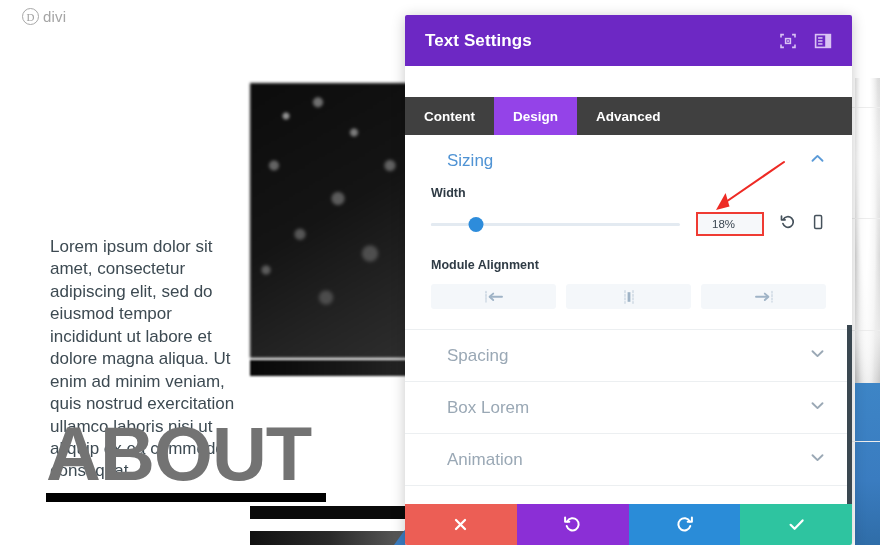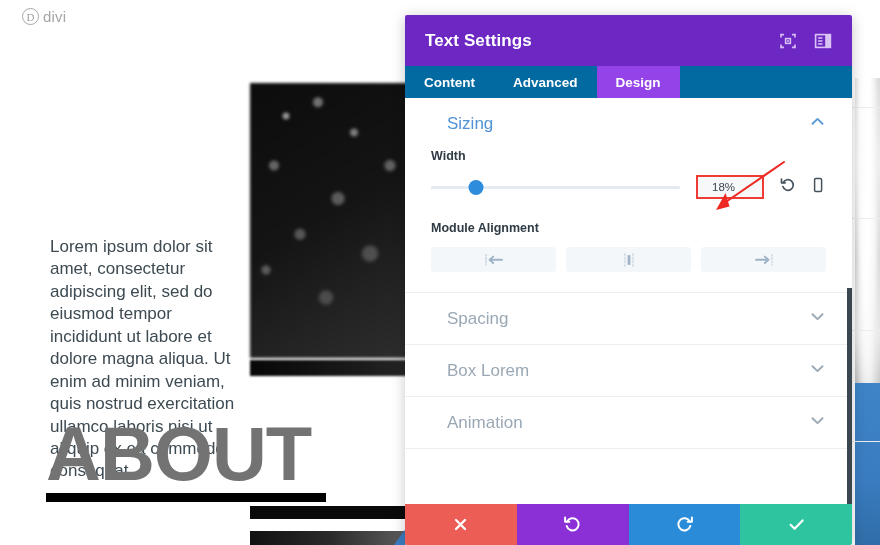--- a/index.html
+++ b/index.html
@@ -112,21 +112,21 @@
 
   .modal-header {
     height:51px; background:#6d28c4;
     display:flex; align-items:center; padding:0 20px;
     flex:0 0 auto;
   }
   .modal-title { color:#fff; font-size:17px; font-weight:700; letter-spacing:.1px; flex:1; }
   .header-icons { display:flex; align-items:center; gap:17px; }
   .hdr-icon { width:18px; height:18px; opacity:.88; cursor:pointer; display:block; }
 
-  .tabs { height:32px; background:#0369a1; display:flex; flex:0 0 auto; }
+  .tabs { height:38px; background:#404040; display:flex; flex:0 0 auto;margin-top:31px; }
   .tab {
     padding:0 19px; height:100%;
     display:flex; align-items:center; justify-content:center;
     color:#fff; font-size:13.5px; font-weight:700; cursor:pointer;
     background:transparent; white-space:nowrap;
   }
   .tab.active { background:#9443e8; }
 
   .modal-body { flex:1 1 auto; overflow:hidden; position:relative; background:#fff; }
 
@@ -248,22 +248,22 @@
             <rect x="4.1" y="5.2" width="4.4" height="1.5" fill="#e8d9fb"></rect>
             <rect x="4.1" y="8.2" width="4.4" height="1.5" fill="#e8d9fb"></rect>
             <rect x="4.1" y="11.2" width="4.4" height="1.5" fill="#e8d9fb"></rect>
           </svg>
         </span>
       </div>
     </div>
 
     <div class="tabs">
       <div class="tab">Content</div>
+      <div class="tab active">Design</div>
       <div class="tab">Advanced</div>
-      <div class="tab active">Design</div>
     </div>
 
     <div class="modal-body">
 
       <div class="section">
         <div class="section-head">
           <span class="section-title open">Sizing</span>
           <span class="chev open">
             <svg width="17" height="17" viewBox="0 0 17 17">
                 <path d="M3.5 10.8L8.5 5.9l5 4.9" fill="none" stroke="currentColor" stroke-width="1.9" stroke-linecap="round" stroke-linejoin="round"></path>

